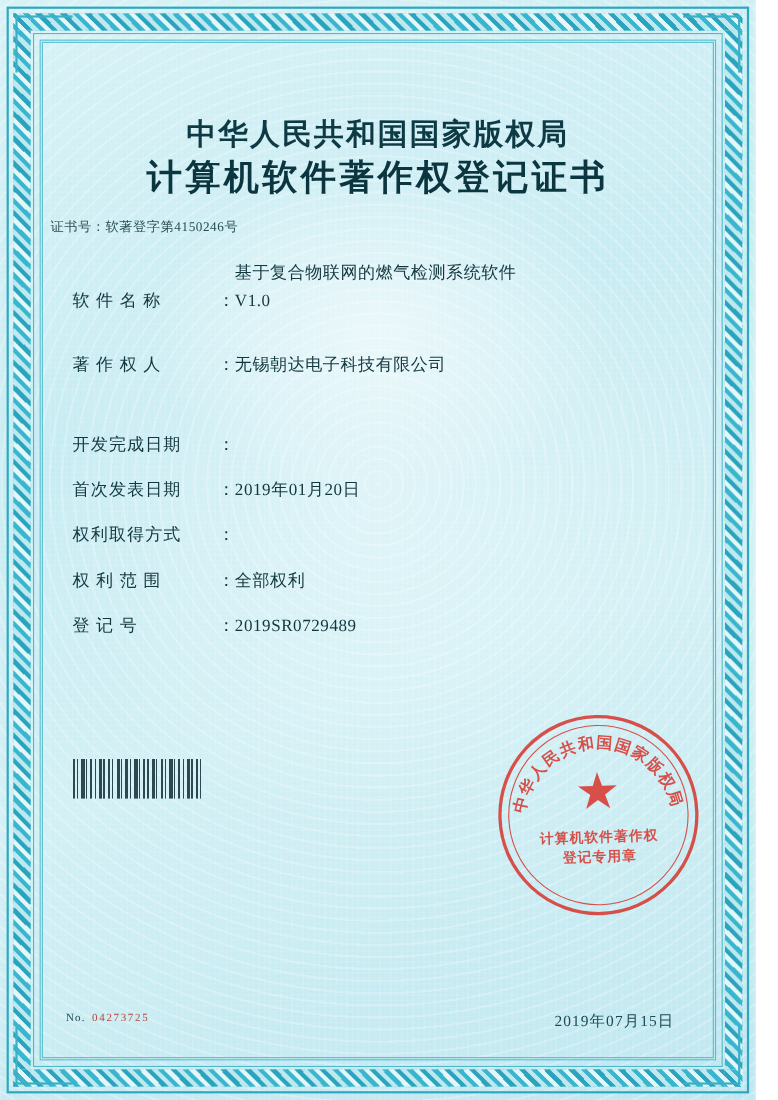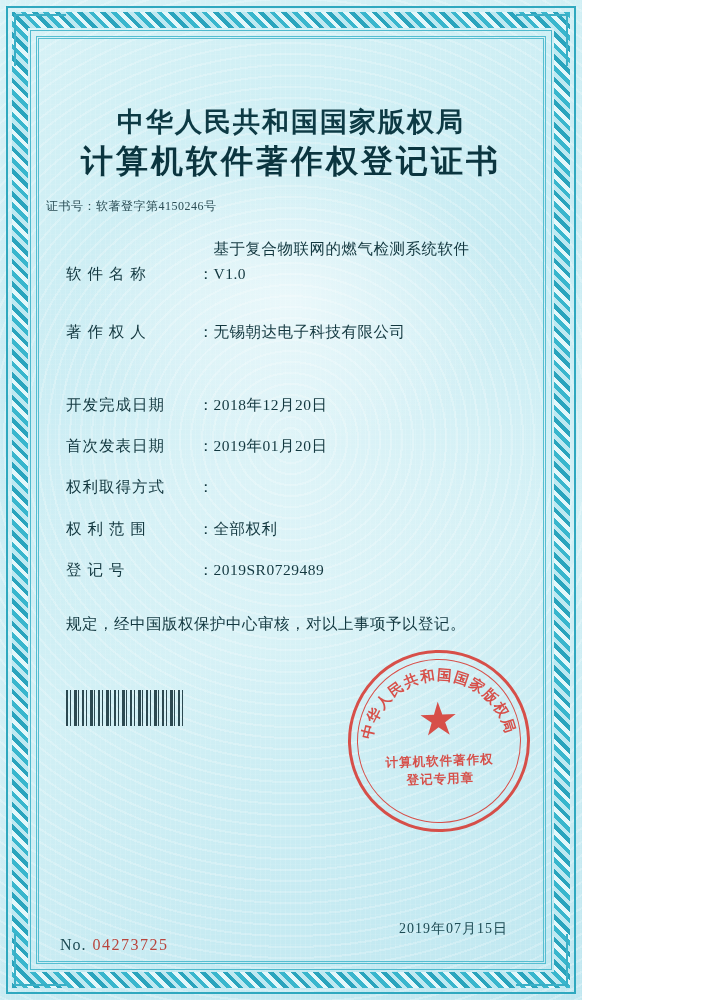--- a/index.html
+++ b/index.html
@@ -10,21 +10,21 @@
   body {
     width: 707px;
     height: 1000px;
     overflow: hidden;
     font-family: "Liberation Serif", serif;
   }
 
   
   .certificate {
     position: relative;
-    width: 582px;
+    width: 687px;
     height: 1000px;
     box-sizing: border-box;
     background:
       radial-gradient(ellipse 300px 220px at 50% 30%, rgba(255,255,255,0.55) 0%, rgba(255,255,255,0.0) 70%),
       radial-gradient(ellipse 420px 420px at 50% 46%, rgba(255,255,255,0.35) 0%, rgba(255,255,255,0) 72%),
       repeating-radial-gradient(circle at 50% 44%, rgba(255,255,255,0.22) 0px, rgba(255,255,255,0.22) 2px, rgba(255,255,255,0) 2px, rgba(255,255,255,0) 11px),
       repeating-linear-gradient(90deg, rgba(255,255,255,0.10) 0px, rgba(255,255,255,0.10) 1px, rgba(255,255,255,0) 1px, rgba(255,255,255,0) 5px),
       repeating-linear-gradient(0deg, rgba(255,255,255,0.07) 0px, rgba(255,255,255,0.07) 1px, rgba(255,255,255,0) 1px, rgba(255,255,255,0) 5px),
       linear-gradient(160deg, #d7f2f6 0%, #c8ecf3 35%, #d2f0f5 60%, #bfe7f0 100%);
   }
@@ -218,22 +218,22 @@
     font-size: 14.5px;
     font-weight: bold;
     fill: #d8342c;
     letter-spacing: 1.5px;
   }
 
   
   .footer-no {
     position: absolute;
     left: 60px;
-    bottom: 46px;
-    font-size: 16px;
+    bottom: 69px;
+    font-size: 10px;
     color: #1d4b54;
     letter-spacing: 1px;
   }
   .footer-no .num {
     color: #b8453d;
     margin-left: 6px;
     letter-spacing: 1.5px;
   }
   .footer-date {
     position: absolute;
@@ -286,21 +286,20 @@
         <div class="field-colon">：</div>
         <div class="field-value">无锡朝达电子科技有限公司</div>
       </div>
 
       <div class="gap-lg"></div>
       <div class="gap-lg"></div>
 
       <div class="field-row">
         <div class="field-label">开发完成日期</div>
         <div class="field-colon">：</div>
-        <div class="field-value">2018年12月20日</div>
       </div>
 
       <div class="field-row">
         <div class="field-label">首次发表日期</div>
         <div class="field-colon">：</div>
         <div class="field-value">2019年01月20日</div>
       </div>
 
       <div class="field-row">
         <div class="field-label">权利取得方式</div>
@@ -315,21 +314,20 @@
 
       <div class="field-row">
         <div class="field-label">登 记 号</div>
         <div class="field-colon">：</div>
         <div class="field-value">2019SR0729489</div>
       </div>
 
     </div>
 
     <div class="statement">
-      <span>规定，经中国版权保护中心审核，对以上事项予以登记。</span>
     </div>
 
   </div>
 
   <div class="barcode"></div>
 
   <div class="seal">
     <div class="seal-inner-ring"></div>
     <svg class="seal-arc" viewBox="0 0 176 176">
       <defs>

